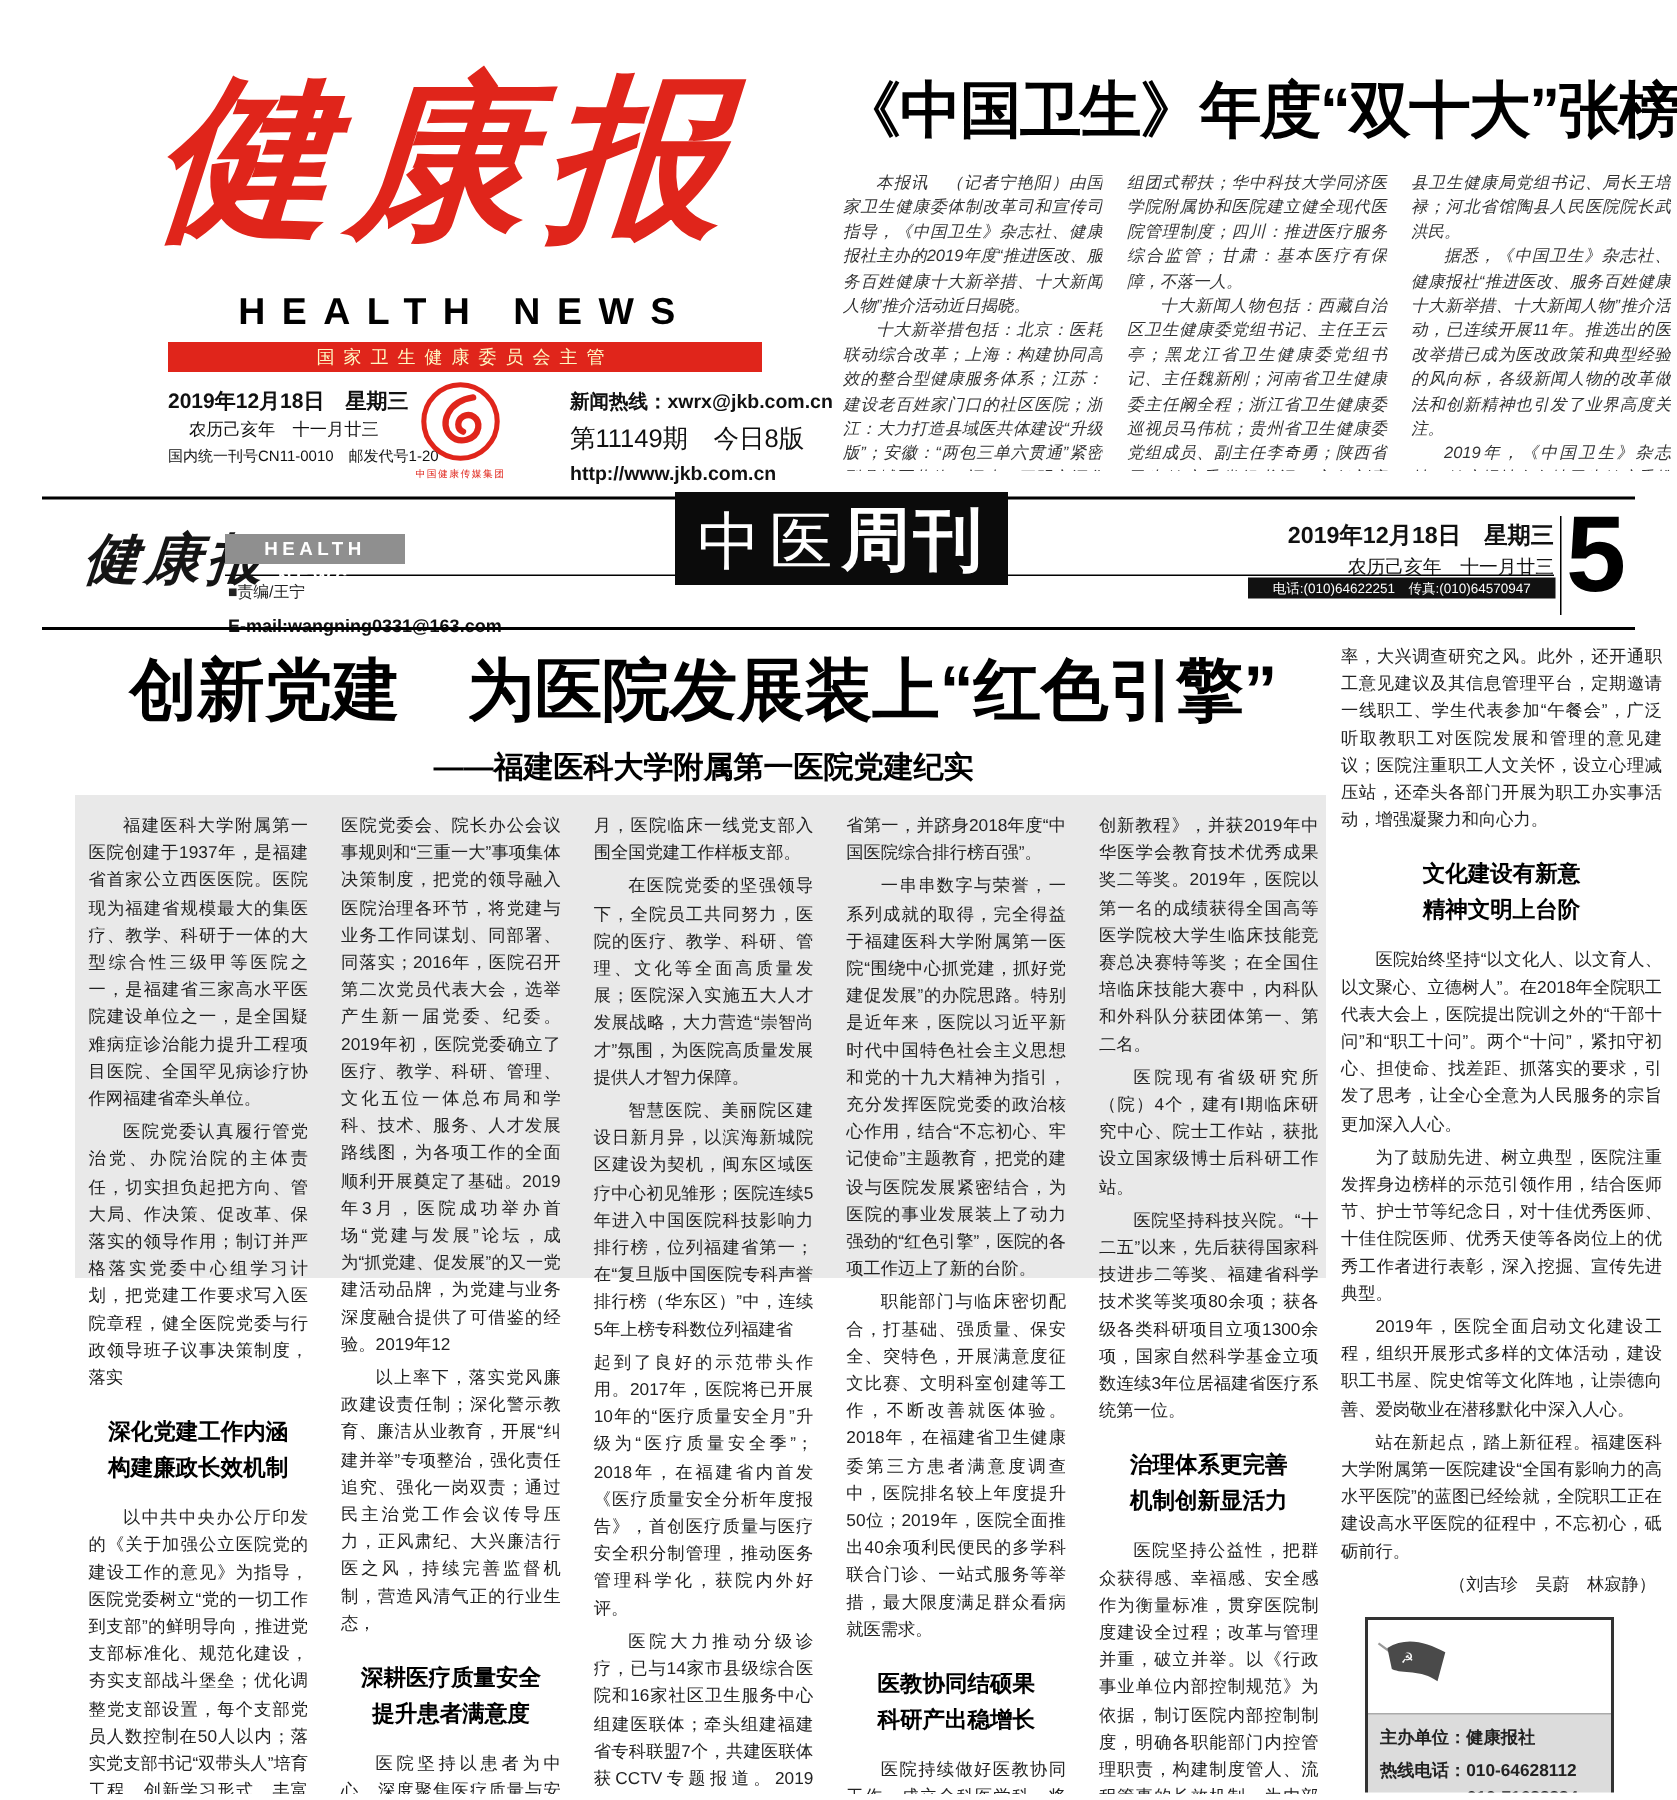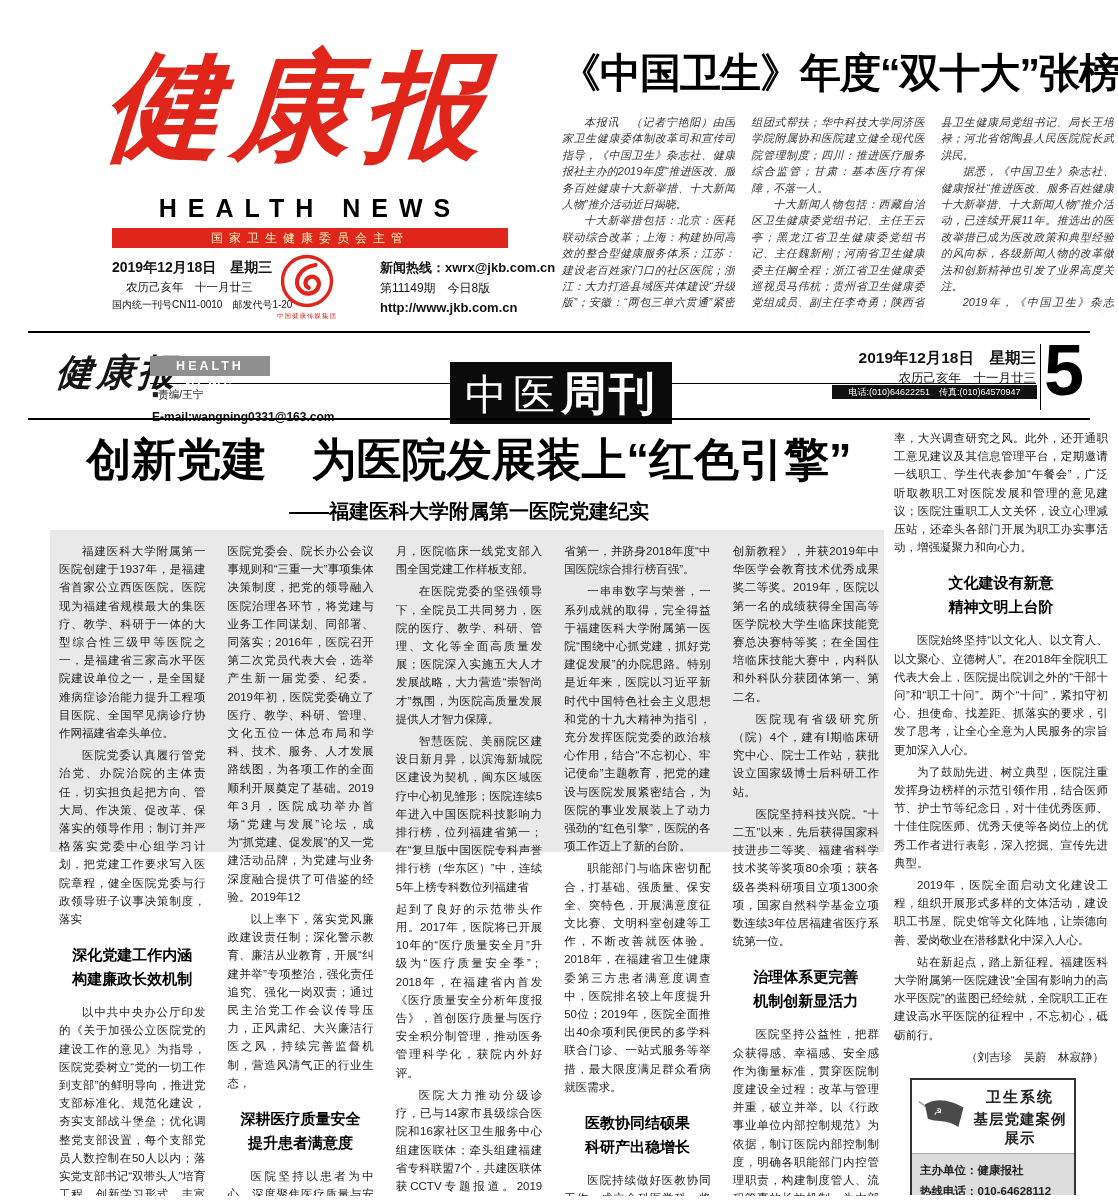--- a/index.html
+++ b/index.html
@@ -16,41 +16,41 @@
   .sup-bar{left:112px;top:228px;width:396px;height:20px;background:#e0251b;color:#fef9c3;
            font-size:12px;font-weight:normal;text-align:center;line-height:20px;letter-spacing:6px;}
   .pub-left{left:112px;top:257px;width:168px;line-height:1.55;}
   .pub-l1{font-size:14px;font-weight:800;white-space:nowrap;}
   .pub-l2{font-size:11.5px;padding-left:14px;white-space:nowrap;}
   .pub-l3{font-size:10px;white-space:nowrap;}
   .logo{left:276px;top:254px;width:62px;height:70px;text-align:center;}
   .logo-cap{font-size:6.5px;color:#e0251b;line-height:7px;letter-spacing:1px;}
   .pub-right{left:348px;top:258px;width:240px;line-height:1.6;margin-left:32px;}
   .pub-r1{font-size:13px;font-weight:800;white-space:nowrap;}
-  .pub-r2{font-size:12px;white-space:nowrap;}
+  .pub-r2{font-size:17px;white-space:nowrap;}
   .pub-r3{font-size:13px;font-weight:800;white-space:nowrap;}
 
   
   .ts-head{left:560px;top:46px;width:554px;font-size:41px;font-weight:900;letter-spacing:-1px;
            white-space:nowrap;color:#000;}
   .ts-cols{left:562px;top:114px;width:552px;height:200px;display:flex;gap:16px;overflow:hidden;}
   .ts-col{flex:1;font-size:11px;line-height:16.4px;text-align:justify;color:#333;overflow:hidden;}
   .ts-col p{margin:0;text-indent:2em;font-style:italic;}
   .ts-col p.cont{text-indent:0;}
 
   .rule{background:#000;}
 
   
   .band-brand{left:56px;top:348px;font-size:37px;font-weight:bold;font-style:italic;color:#151515;
               letter-spacing:4px;transform:skewX(-5deg);white-space:nowrap;}
   .band-grey{left:150px;top:356px;width:120px;height:20px;background:#8f8f8f;color:#fff;
              font-size:12.5px;font-weight:800;letter-spacing:3px;text-align:center;line-height:20px;}
   .band-editor{left:152px;top:388px;font-size:10.5px;color:#222;}
   .band-email{left:152px;top:399px;font-size:12px;font-weight:800;color:#111;margin-top:11px;}
-  .zk-box{left:450px;top:362px;width:222px;height:62px;background:#0b0b0b;color:#fff;
+  .zk-box{left:450px;top:328px;width:222px;height:62px;background:#0b0b0b;color:#fff;
           text-align:center;line-height:62px;white-space:nowrap;}
   .zk-1{font-size:42px;font-weight:500;letter-spacing:6px;}
   .zk-2{font-size:46px;font-weight:900;letter-spacing:2px;}
   .band-date{left:760px;top:347px;width:276px;text-align:right;line-height:1.45;}
   .band-d1{font-size:15.5px;font-weight:800;white-space:nowrap;}
   .band-d2{font-size:12.5px;white-space:nowrap;}
   .band-bar{left:832px;top:385px;width:205px;height:14px;background:#111;color:#fff;
             font-size:9px;text-align:center;line-height:14px;white-space:nowrap;}
   .pg-num{left:1044px;top:332px;font-size:72px;font-weight:900;line-height:76px;color:#000;}
 
@@ -220,24 +220,20 @@
 
     <div class="promo">
       <div class="promo-top">
         <span>
           <svg width="52" height="42" viewBox="0 0 70 56">
             <line x1="4" y1="10" x2="26" y2="26" stroke="#999" stroke-width="2"></line>
             <path d="M12 14 C 28 4, 46 8, 64 18 L 57 44 C 42 33, 26 38, 16 33 Z" fill="#4a4a4a"></path>
             <text x="24" y="28" font-size="13" fill="#ffffff">☭</text>
           </svg>
         </span>
-        <div class="promo-titles">
-          <div class="promo-t1">卫生系统</div>
-          <div class="promo-t2">基层党建案例展示</div>
-        </div>
       </div>
       <div class="promo-bottom">
         <div class="promo-b1">主办单位：健康报社</div>
         <div class="promo-b2">热线电话：010-64628112</div>
         <div class="promo-b3">010-71622334</div>
       </div>
     </div>
   </div>
 
 </div>

